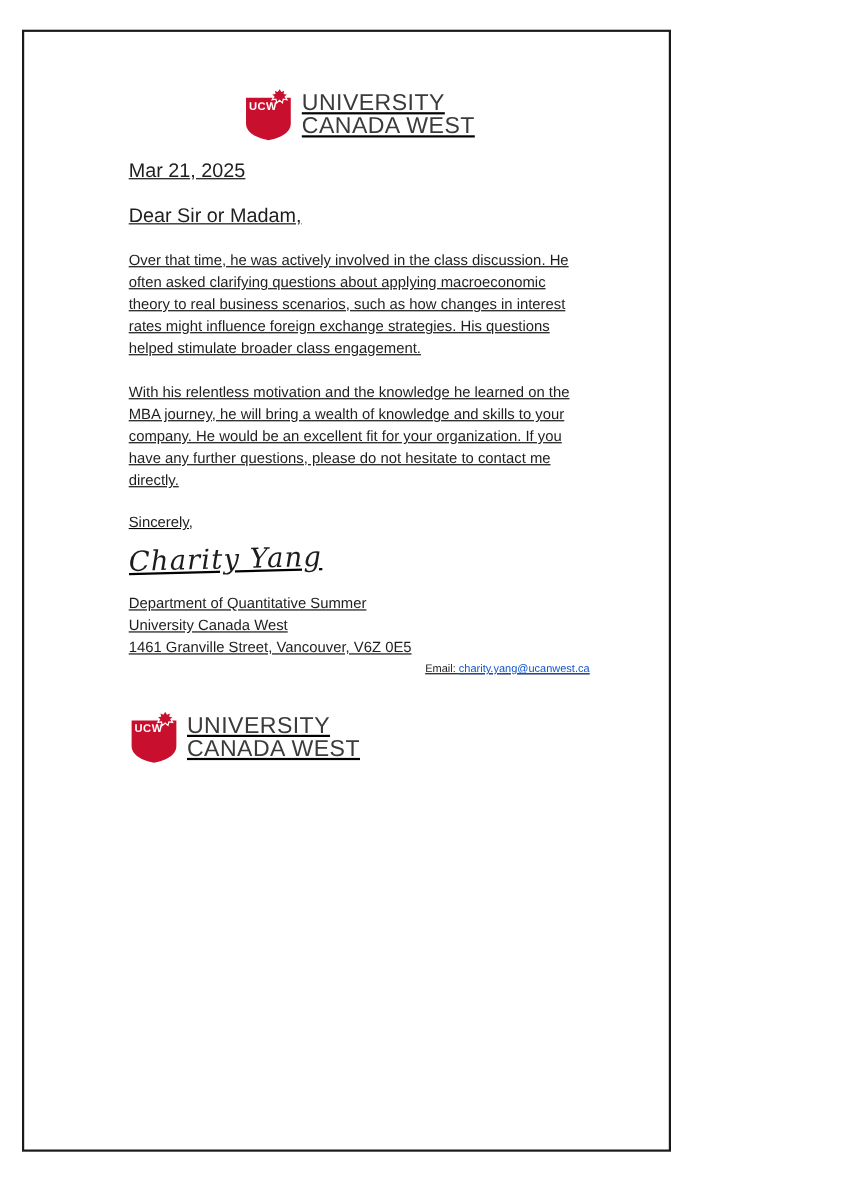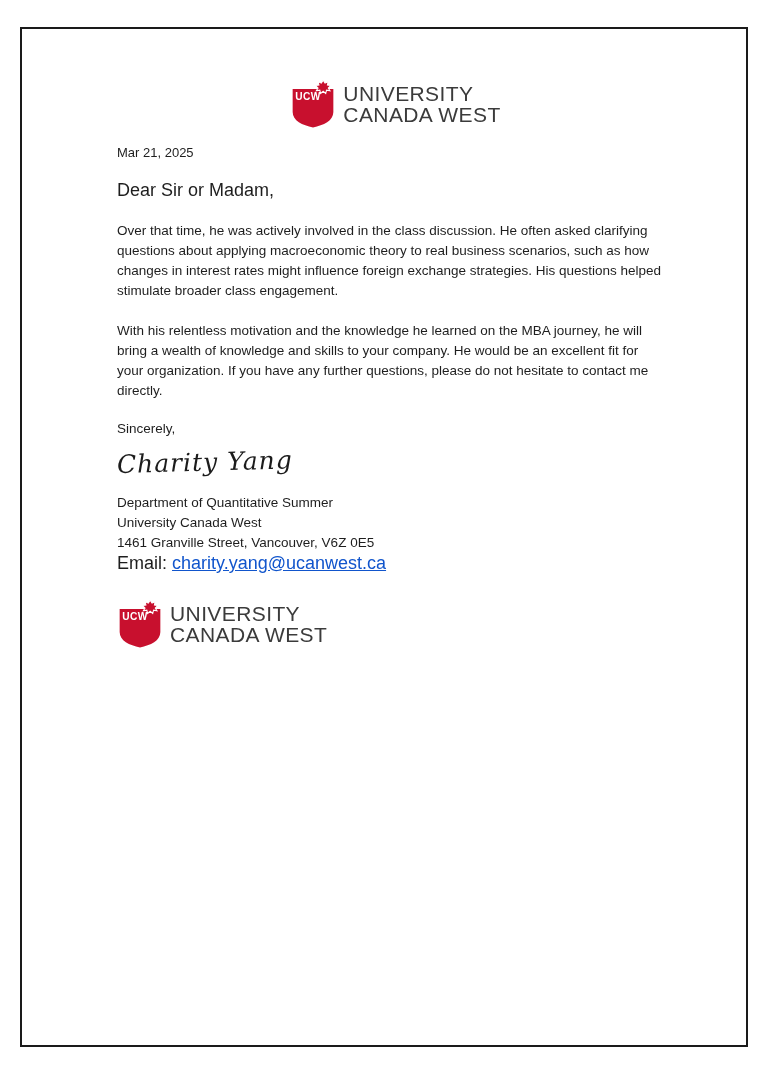--- a/index.html
+++ b/index.html
@@ -7,24 +7,25 @@
   .sheet {
     position: relative;
     width: 768px;
     height: 1074px;
     background: #ffffff;
     box-sizing: border-box;
   }
   .page-border {
     position: absolute;
     left: 20px; top: 27px;
-    width: 728px; height: 1020px;
+    width: 590px; height: 1020px;
     border: 2px solid #1a1a1a;
     box-sizing: border-box;
     overflow: hidden;
+    text-decoration: underline;
   }
   .content {
     position: relative;
     padding: 50px 72px 0 95px;
     color: #1e1e1e;
   }
   
   .logo {
     display: flex;
     align-items: center;
@@ -37,41 +38,41 @@
   }
   .logo-shield { width: 46px; height: 50px; flex: 0 0 auto; }
   .logo-name { line-height: 1.02; }
   .logo-name .l1, .logo-name .l2 {
     font-size: 21px;
     letter-spacing: 0.4px;
     color: #3b3b3b;
     font-weight: 500;
   }
   
-  .dateline { font-size: 13px; margin: 2px 0 20px 0; }
+  .dateline { font-size: 18px; margin: 2px 0 20px 0; }
   .salutation { font-size: 18px; margin: 0 0 20px 0; }
   .para {
     font-size: 13.5px;
     line-height: 20px;
     margin: 0 0 20px 0;
     max-width: 545px;
   }
   .closing { font-size: 13.5px; margin: 0 0 14px 0; }
   .signature {
     font-family: "DejaVu Serif", serif;
     font-style: italic;
     font-size: 25px;
     color: #1c1c1c;
     margin: 6px 0 14px 0;
     transform: rotate(-1.5deg);
     transform-origin: left center;
     letter-spacing: 1px;
   }
   .contact-line { font-size: 13.5px; line-height: 20px; }
-  .email-line { font-size: 18px; line-height: 20px; }
+  .email-line { font-size: 10px; line-height: 20px; text-align: right; }
   .email-link {
     color: #1155cc;
     text-decoration: underline;
     cursor: pointer;
   }
   .logo-bottom-wrap { margin-top: 26px; }
 </style>
 </head>
 <body>
 

